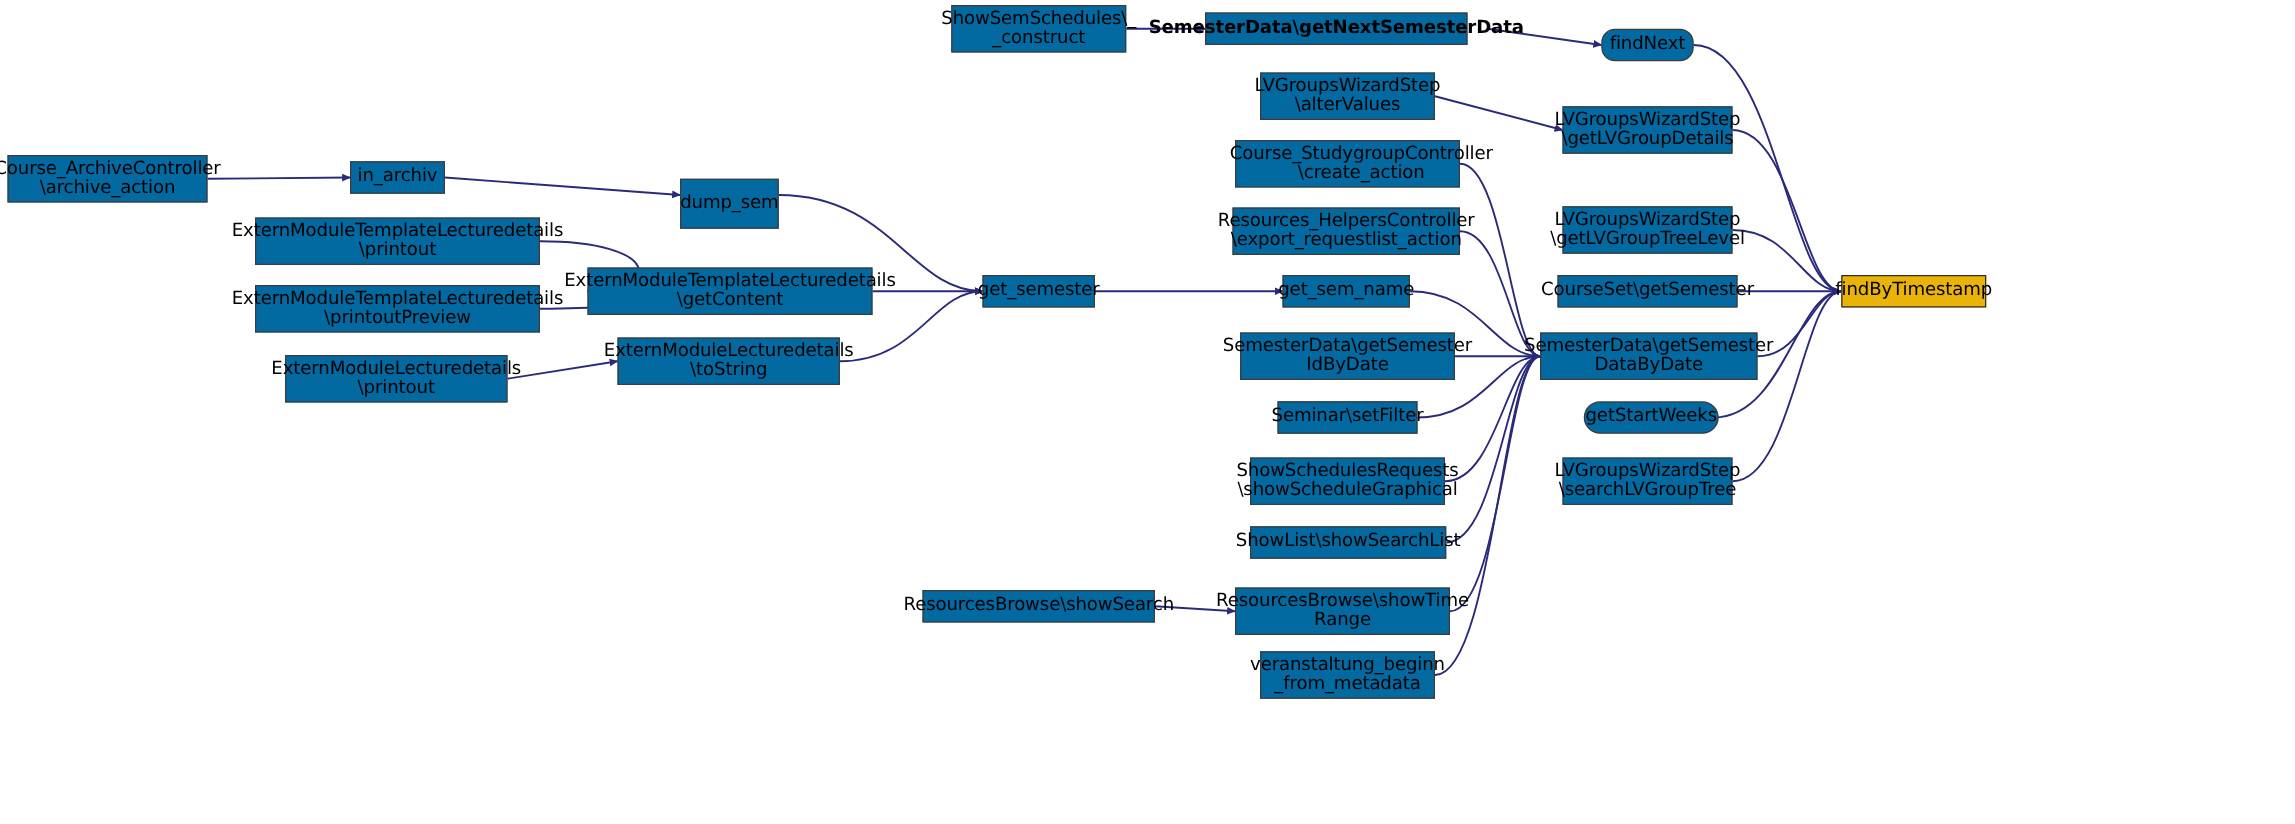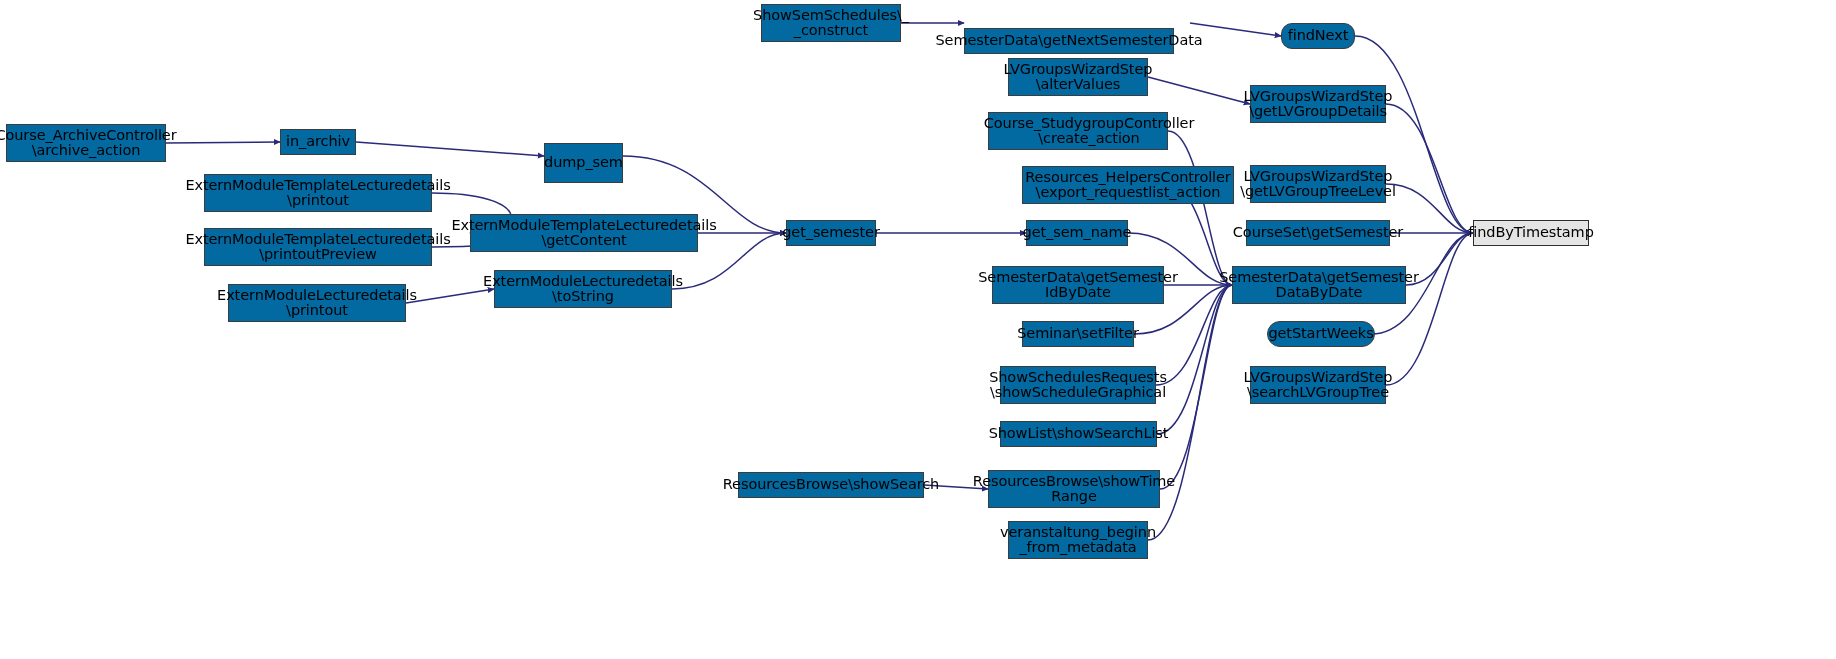--- a/index.html
+++ b/index.html
@@ -16,21 +16,21 @@
     align-items:center;
     justify-content:center;
     text-align:center;
     font-size:14.5px;
     line-height:15.5px;
     letter-spacing:-0.1px;
     white-space:pre-line;
     padding:0 4px;
   }
   .node.current{
-    background:#e5e5e5;
+    background:#eab308;
     border-color:#2e2e2e;
   }
   .node span{display:block;}
 </style>
 </head>
 <body>
 
 <div id="canvas">
   <svg id="edge-layer" viewBox="0 0 1836 659">
       <defs>
@@ -79,26 +79,26 @@
 \printoutPreview</span></div>
       <div class="node" style="left: 470px; top: 214px; width: 228px; height: 38px;"><span>ExternModuleTemplateLecturedetails
 \getContent</span></div>
       <div class="node" style="left: 228px; top: 284px; width: 178px; height: 38px;"><span>ExternModuleLecturedetails
 \printout</span></div>
       <div class="node" style="left: 494px; top: 270px; width: 178px; height: 38px;"><span>ExternModuleLecturedetails
 \toString</span></div>
       <div class="node" style="left: 786px; top: 220px; width: 90px; height: 26px;"><span>get_semester</span></div>
       <div class="node" style="left: 761px; top: 4px; width: 140px; height: 38px;"><span>ShowSemSchedules\_
 _construct</span></div>
-      <div class="node" style="left: 964px; top: 28px; width: 210px; height: 26px;"><span>SemesterData\getNextSemesterData</span></div>
+      <div class="node" style="left: 964px; top: 10px; width: 210px; height: 26px; font-weight: bold;"><span>SemesterData\getNextSemesterData</span></div>
       <div class="node" style="left: 1008px; top: 58px; width: 140px; height: 38px;"><span>LVGroupsWizardStep
 \alterValues</span></div>
       <div class="node" style="left: 988px; top: 112px; width: 180px; height: 38px; padding-left: 26px;"><span>Course_StudygroupController
 \create_action</span></div>
-      <div class="node" style="left: 986px; top: 166px; width: 212px; height: 38px; margin-left: 36px;"><span>Resources_HelpersController
+      <div class="node" style="left: 986px; top: 166px; width: 182px; height: 38px;"><span>Resources_HelpersController
 \export_requestlist_action</span></div>
       <div class="node" style="left: 1026px; top: 220px; width: 102px; height: 26px;"><span>get_sem_name</span></div>
       <div class="node" style="left: 992px; top: 266px; width: 172px; height: 38px;"><span>SemesterData\getSemester
 IdByDate</span></div>
       <div class="node" style="left: 1022px; top: 321px; width: 112px; height: 26px;"><span>Seminar\setFilter</span></div>
       <div class="node" style="left: 1000px; top: 366px; width: 156px; height: 38px;"><span>ShowSchedulesRequests
 \showScheduleGraphical</span></div>
       <div class="node" style="left: 1000px; top: 421px; width: 157px; height: 26px;"><span>ShowList\showSearchList</span></div>
       <div class="node" style="left: 738px; top: 472px; width: 186px; height: 26px;"><span>ResourcesBrowse\showSearch</span></div>
       <div class="node" style="left: 988px; top: 470px; width: 172px; height: 38px;"><span>ResourcesBrowse\showTime

